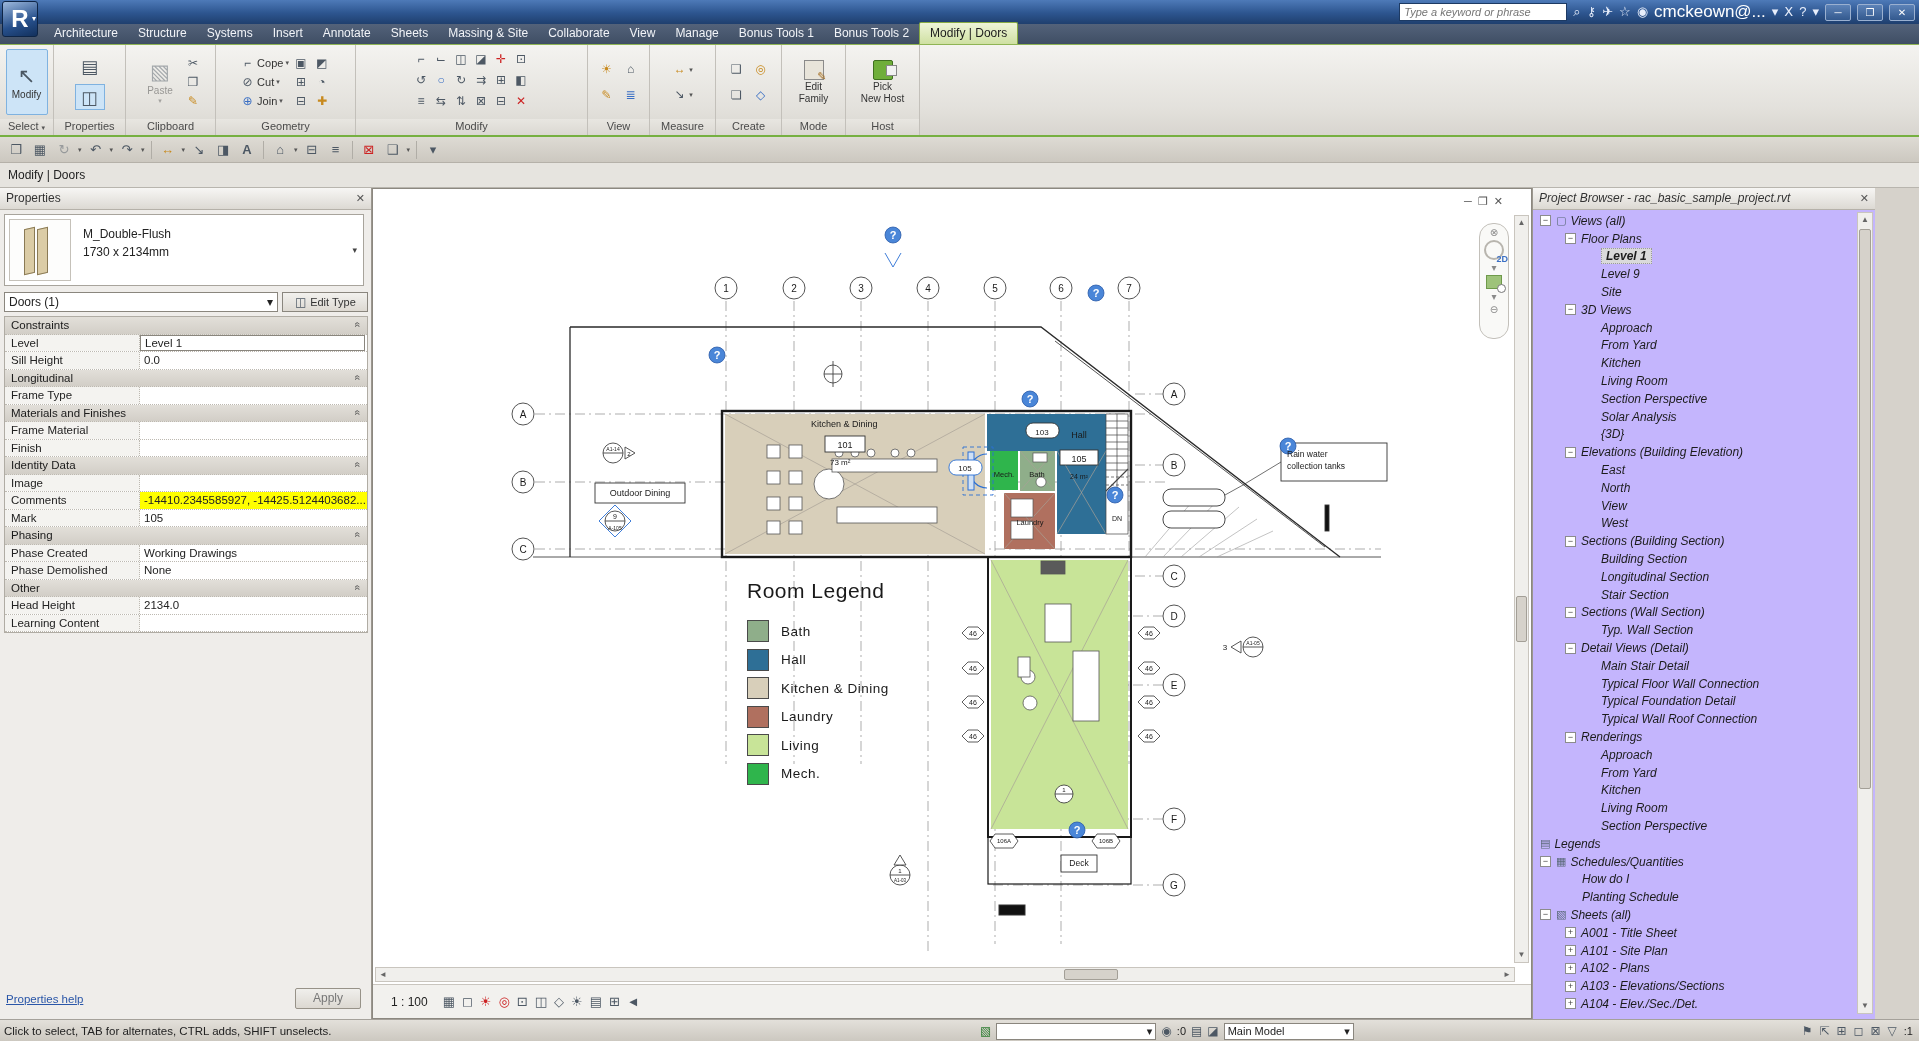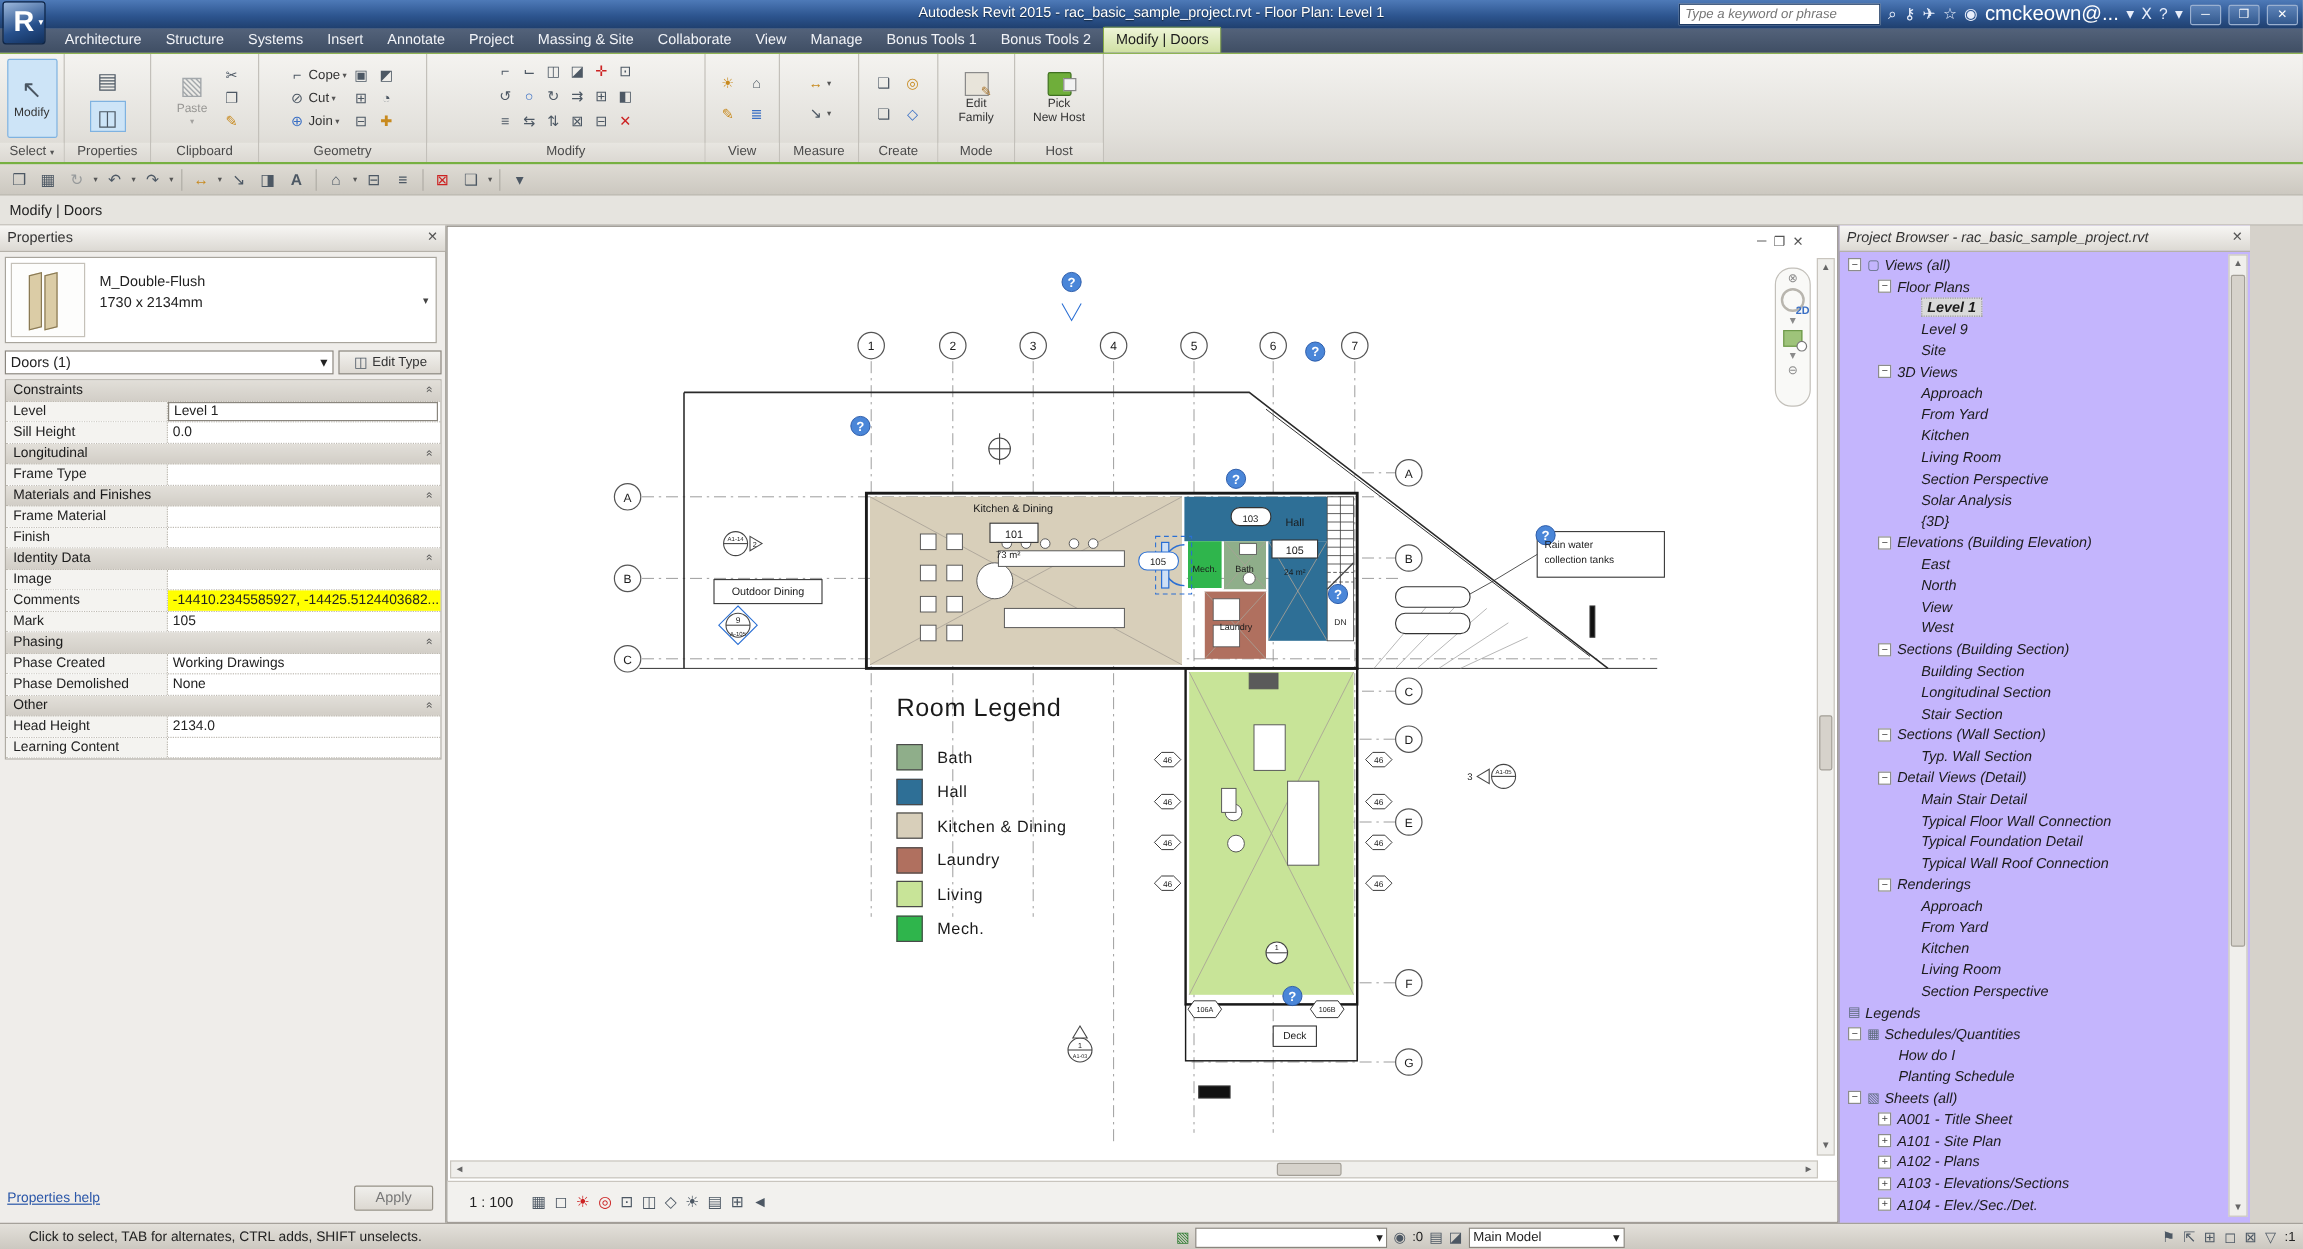--- a/index.html
+++ b/index.html
@@ -104,31 +104,30 @@
   .titem .tic{font-size:11px;color:#5b6a7a;margin-right:4px;}
   .titem .tic:empty{display:none;}
   .titem.lv0{padding-left:5px;}
   .titem.lv1{padding-left:30px;}
   .titem.lv1b{padding-left:47px;}
   .titem.lv2{padding-left:66px;}
   .titem.sel .tlabel{background:#dadada;font-weight:bold;padding:0 4px;border:1px dotted #999;}
   #pb-scroll{position:absolute;right:2px;top:24px;width:16px;height:802px;background:#f0efec;border:1px solid #c9c5be;}
   
   #statusbar{position:absolute;left:0;top:1019px;width:1919px;height:22px;background:linear-gradient(180deg,#e3e0da,#ccc8c0);border-top:1px solid #a5a19a;display:flex;align-items:center;font-size:11.5px;color:#222;}
-  #status-hint{padding-left:24px;flex:none;}
+  #status-hint{padding-left:4px;flex:none;}
   #sb-right{position:absolute;left:980px;top:0;height:22px;display:flex;align-items:center;gap:5px;}
   .sb-ic{font-size:12px;color:#4d5864;}
   .sb-combo{height:17px;background:#fff;border:1px solid #8a867e;font-size:11px;color:#222;display:flex;align-items:center;justify-content:space-between;padding:0 3px;}
   #sb-far{position:absolute;right:6px;top:0;height:22px;display:flex;align-items:center;gap:7px;}
 </style>
 </head>
 <body>
 
 <div id="titlebar">
-  <div id="title-text">Autodesk Revit 2015 -    rac_basic_sample_project.rvt - Floor Plan: Level 1</div>
   <div id="tb-right">
     <input id="search-box" placeholder="Type a keyword or phrase" style="">
     <span class="tb-ic">⌕</span>
     <span class="tb-ic">⚷</span>
     <span class="tb-ic">✈</span>
     <span class="tb-ic">☆</span>
     <span class="tb-ic">◉</span>
     <span id="account-name">cmckeown@...</span>
     <span class="tb-ic">▾</span>
     <span class="tb-ic">Ⅹ</span>
@@ -141,21 +140,21 @@
 </div>
 <div id="applogo"><span>R</span><span class="lcaret">▾</span></div>
 
 <div id="tabbar">
 
 <div class="rtab"><span>Architecture</span></div>
     <div class="rtab"><span>Structure</span></div>
     <div class="rtab"><span>Systems</span></div>
     <div class="rtab"><span>Insert</span></div>
     <div class="rtab"><span>Annotate</span></div>
-    <div class="rtab"><span>Project</span></div>
+    <div class="rtab"><span>Sheets</span></div>
     <div class="rtab"><span>Massing &amp; Site</span></div>
     <div class="rtab"><span>Collaborate</span></div>
     <div class="rtab"><span>View</span></div>
     <div class="rtab"><span>Manage</span></div>
     <div class="rtab"><span>Bonus Tools 1</span></div>
     <div class="rtab"><span>Bonus Tools 2</span></div>
     <div class="rtab active"><span>Modify | Doors</span></div>
   </div>
 
 <div id="ribbon">

